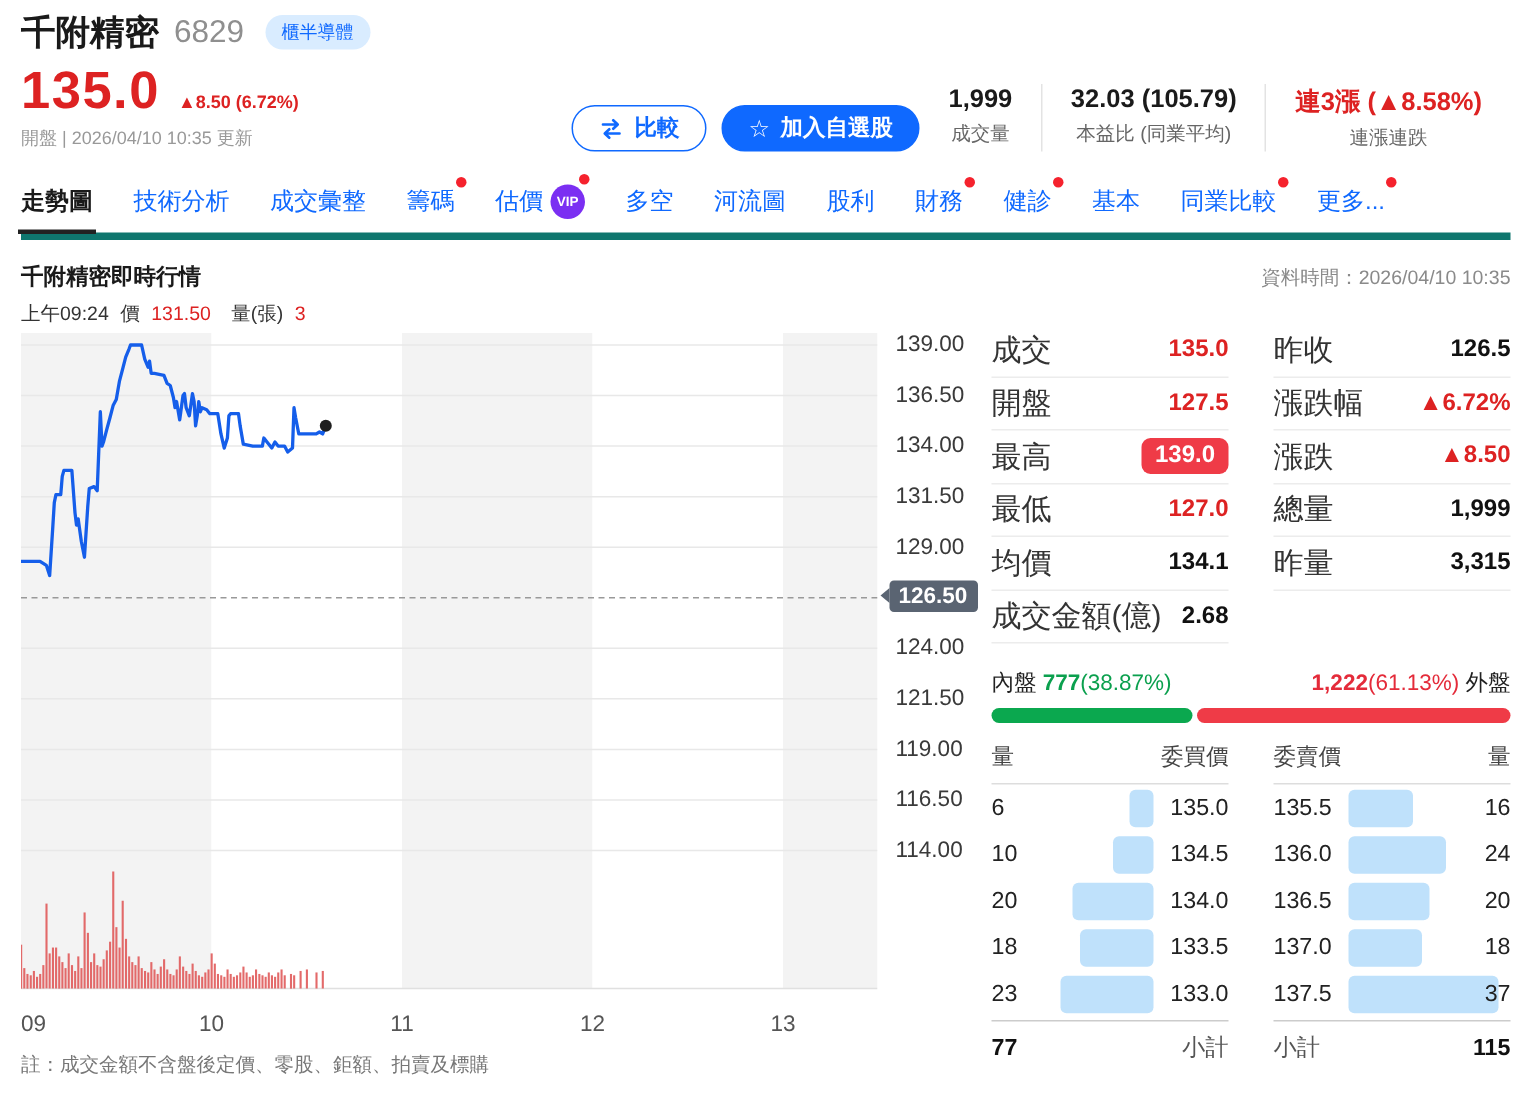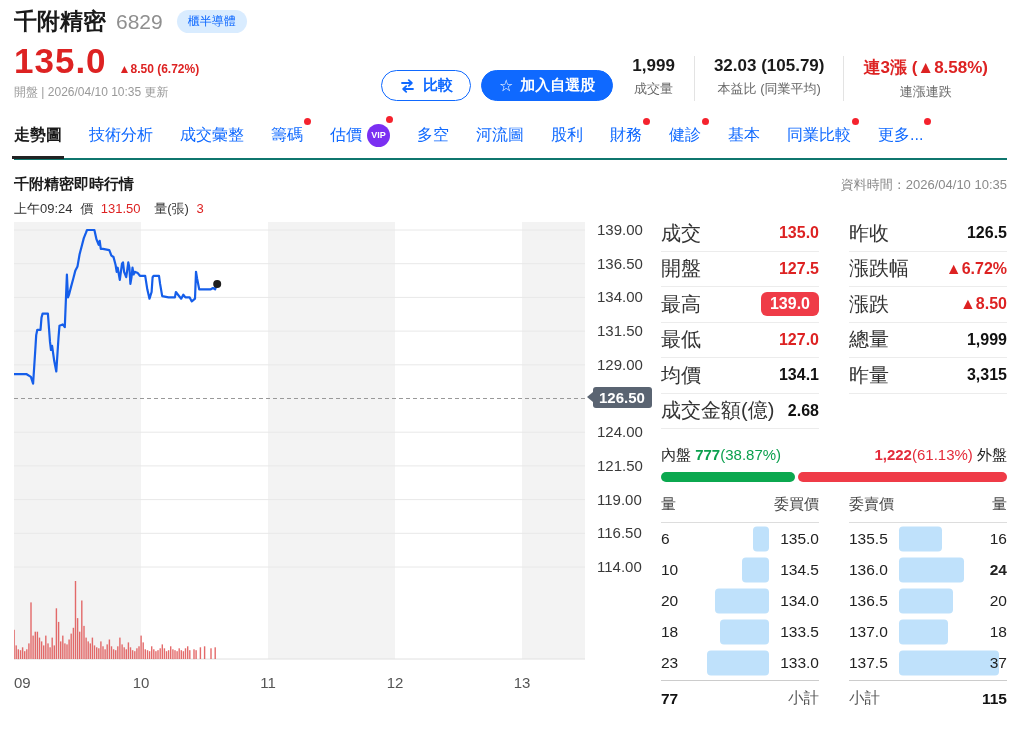--- a/index.html
+++ b/index.html
@@ -28,21 +28,21 @@
   .star-glyph { font-size:16px; font-weight:normal; }
   .stats-row { display:flex; margin-top:15px; }
   .stat-cell { padding:0 19px; text-align:center; }
   .stat-cell + .stat-cell { border-left:1px solid #e3e3e3; }
   .stat-value { font-size:17px; font-weight:bold; color:#1a1a1a; white-space:nowrap; }
   .stat-value.red { color:#dd2222; }
   .stat-label { font-size:13px; color:#666; margin-top:4px; }
 
   
   .tabbar { display:flex; align-items:stretch; gap:27px; margin-top:12px; height:47px;
-    border-bottom:2px solid #0f766e; }
+    border-bottom:5px solid #0f766e; }
   .tab { position:relative; display:flex; align-items:center; font-size:16px;
     color:#0f69ff; cursor:pointer; white-space:nowrap; }
   .tab.active { color:#1a1a1a; font-weight:bold; }
   .tab.active::after { content:""; position:absolute; left:-2px; right:-2px; bottom:-1px;
     height:3px; background:#222; }
   .tab .dot { position:absolute; top:5px; right:-8px; width:7px; height:7px;
     border-radius:50%; background:#f5222d; }
   .tab .vip { display:inline-block; width:23px; height:23px; line-height:23px;
     border-radius:50%; background:#7b2ff2; color:#fff; font-size:9px; font-weight:bold;
     text-align:center; margin-left:5px; }
@@ -349,20 +349,21 @@
             <span class="y-tick" style="top: 336px;">114.00</span>
           </div>
       </div>
       <div class="x-axis" id="x-axis">
           <span class="x-tick first" style="left: 0px;">09</span>
           <span class="x-tick" style="left: 127px;">10</span>
           <span class="x-tick" style="left: 254px;">11</span>
           <span class="x-tick" style="left: 381px;">12</span>
           <span class="x-tick" style="left: 508px;">13</span>
         </div>
+      <div class="note">註：成交金額不含盤後定價、零股、鉅額、拍賣及標購</div>
     </div>
 
     <div class="panel">
       <div class="quote-grid">
         <div class="quote-col" id="quote-left">
             <div class="q-row">
               <span class="q-label">成交</span>
               <span class="q-value up">135.0</span>
             </div>
             <div class="q-row">
@@ -468,21 +469,21 @@
           </div>
         <div class="ob-col" id="ask-col">
             <div class="ob-row">
               <span class="txt" style="left: 0px;">135.5</span>
               <div class="ob-bar" style="width: 43px; left: 50px;"></div>
               <span class="txt" style="right: 0px; z-index: 1;">16</span>
             </div>
             <div class="ob-row">
               <span class="txt" style="left: 0px;">136.0</span>
               <div class="ob-bar" style="width: 65px; left: 50px;"></div>
-              <span class="txt" style="right: 0px; z-index: 1; font-weight: bold;">24</span>
+              <span class="txt" style="right: 0px; z-index: 1;">24</span>
             </div>
             <div class="ob-row">
               <span class="txt" style="left: 0px;">136.5</span>
               <div class="ob-bar" style="width: 54px; left: 50px;"></div>
               <span class="txt" style="right: 0px; z-index: 1;">20</span>
             </div>
             <div class="ob-row">
               <span class="txt" style="left: 0px;">137.0</span>
               <div class="ob-bar" style="width: 49px; left: 50px;"></div>
               <span class="txt" style="right: 0px; z-index: 1;">18</span>

